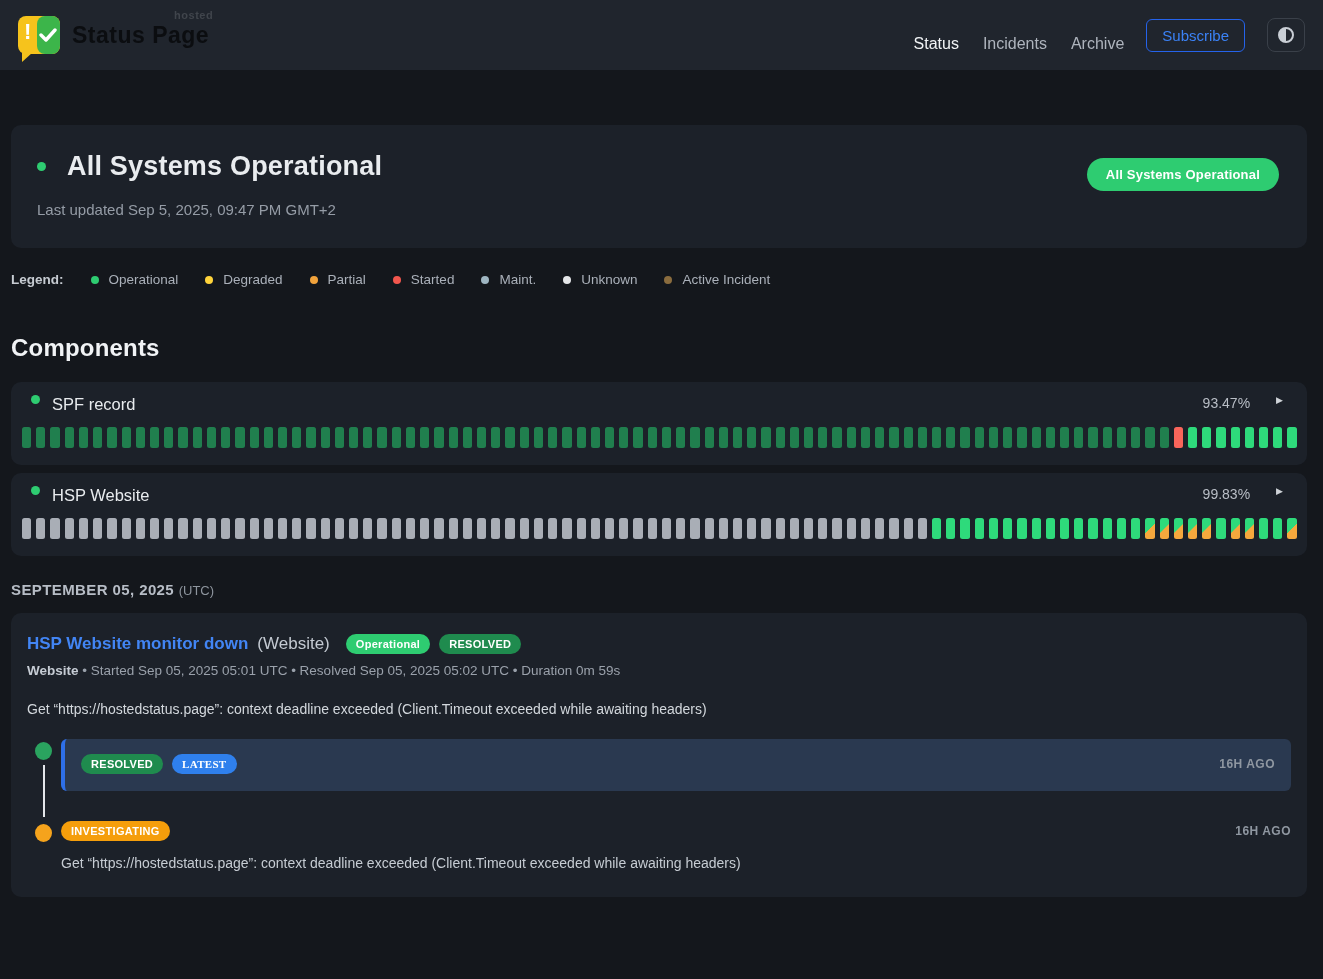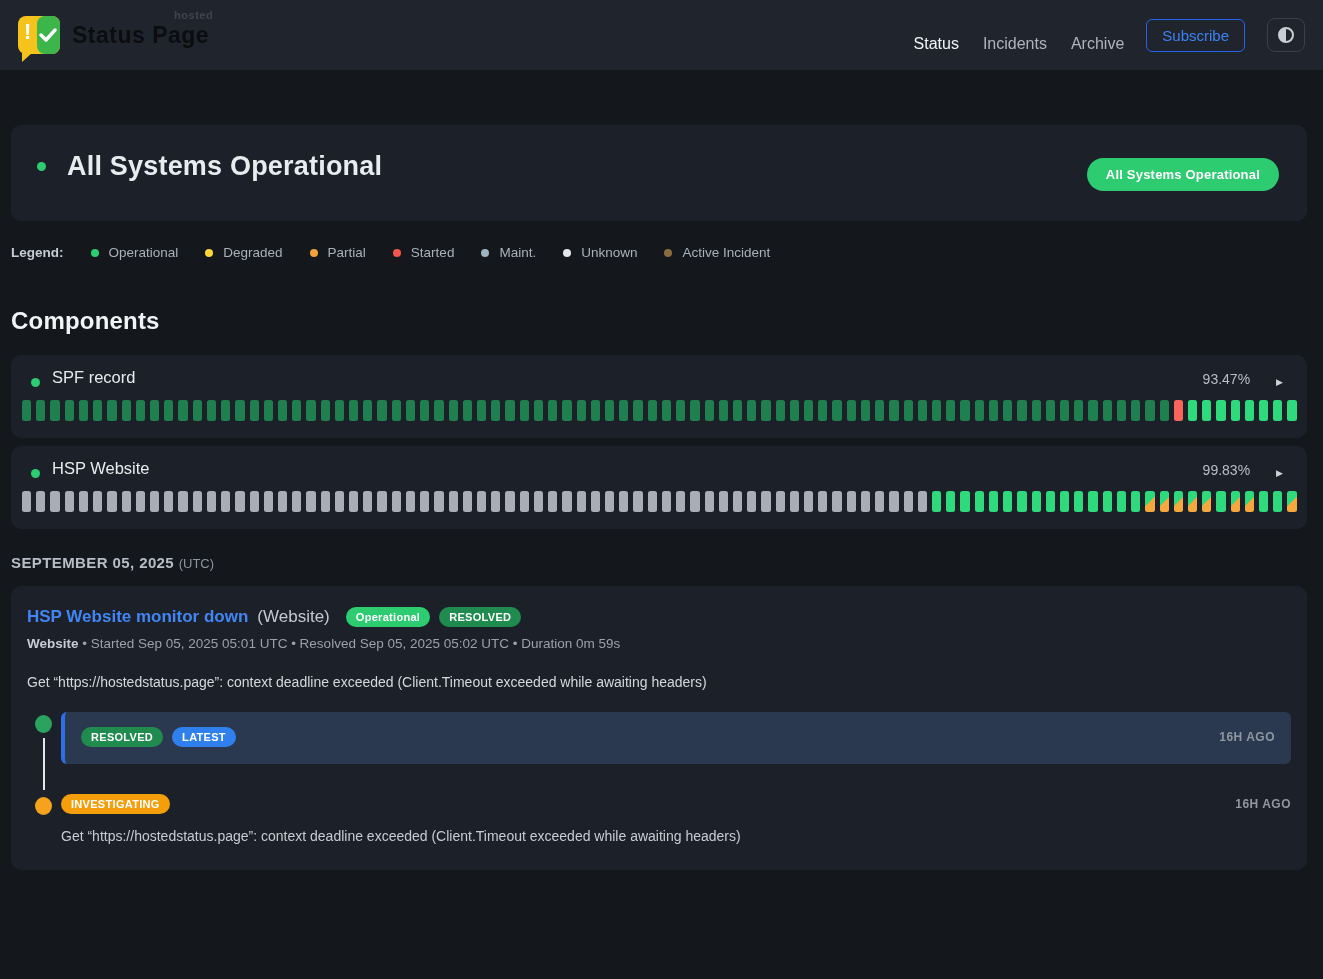--- a/index.html
+++ b/index.html
@@ -38,39 +38,39 @@
   
   .legend { margin-top:24px; display:flex; align-items:center; gap:27px; font-size:13.5px; color:#aab0b9; }
   .legend-label { font-weight:bold; color:#c7ccd2; }
   .legend-item { display:flex; align-items:center; gap:10px; }
   .legend-dot { width:8px; height:8px; border-radius:50%; flex:none; }
 
   
   .section-heading { margin-top:47px; font-size:24px; font-weight:bold; color:#f1f3f5; letter-spacing:.2px; }
   .components-list { margin-top:20px; display:flex; flex-direction:column; gap:8px; }
   .component-card { background:#1c2129; border-radius:10px; padding:13px 11px 17px 11px; }
-  .component-header { display:flex; align-items:flex-end; gap:12px; padding:0 9px 0 9px; cursor:pointer; }
+  .component-header { display:flex; align-items:flex-start; gap:12px; padding:0 9px 0 9px; cursor:pointer; }
   .component-name { font-size:16.5px; color:#e8ebee; }
   .component-spacer { flex:1; }
   .component-uptime { font-size:14px; color:#b9bec6; }
   .expand-icon { font-size:9px; color:#cfd3d8; margin-left:14px; margin-right:4px; }
   .bars { margin-top:13px; display:flex; gap:5px; height:21px; }
   .bar { flex:1; border-radius:2.5px; }
 
   
   .date-heading { margin-top:25px; font-size:15px; font-weight:bold; color:#b7bdc6; letter-spacing:.4px; }
   .date-suffix { font-size:13px; font-weight:normal; color:#8e959e; letter-spacing:0; }
   .incident-card { margin-top:15px; background:#1c2129; border-radius:10px; padding:21px 16px 26px 16px; }
   .incident-title-row { display:flex; align-items:center; gap:9px; flex-wrap:wrap; }
   .incident-title { font-size:17px; font-weight:bold; color:#4285f4; text-decoration:none; cursor:pointer; }
   .incident-title-suffix { font-size:17px; color:#c3c9d1; }
   .badge { color:#fff; font-size:11px; font-weight:bold; padding:4px 10px; border-radius:999px; letter-spacing:.3px; }
   .badge.operational { background:#2ecc71; margin-left:7px; }
   .badge.resolved { background:#1f8b4e; }
-  .badge.latest { background:#2f80ed; }
+  .badge.latest { background:#2f80ed;font-family:Liberation Serif, serif; }
   .badge.investigating { background:#f59e0b; }
   .incident-meta { margin-top:9px; font-size:13.5px; color:#9aa1ab; }
   .incident-meta b { color:#c6ccd4; }
   .incident-desc { margin-top:23px; font-size:14px; color:#d3d8dd; }
 
   .timeline { margin-top:22px; }
   .timeline-row { display:flex; align-items:flex-start; }
   .timeline-row:not(:last-child) { margin-bottom:30px; }
   .dot-col { position:relative; width:34px; flex:none; align-self:stretch; }
   .t-dot { position:absolute; left:8px; top:3px; width:17px; height:18px; border-radius:50%; }
@@ -114,20 +114,21 @@
 </div>
 
 <div class="container">
 
   <div class="banner">
     <div>
       <div class="banner-title-row">
         <span class="status-dot"></span>
         <span class="banner-title">All Systems Operational</span>
       </div>
+      <div class="banner-updated">Last updated Sep 5, 2025, 09:47 PM GMT+2</div>
     </div>
     <div class="status-pill">All Systems Operational</div>
   </div>
 
   <div class="legend">
     <span class="legend-label">Legend:</span>
     <span style="display:flex;gap:27px;">
         <span class="legend-item">
           <span class="legend-dot" style="background: rgb(46, 204, 113);"></span>
           <span>Operational</span>

